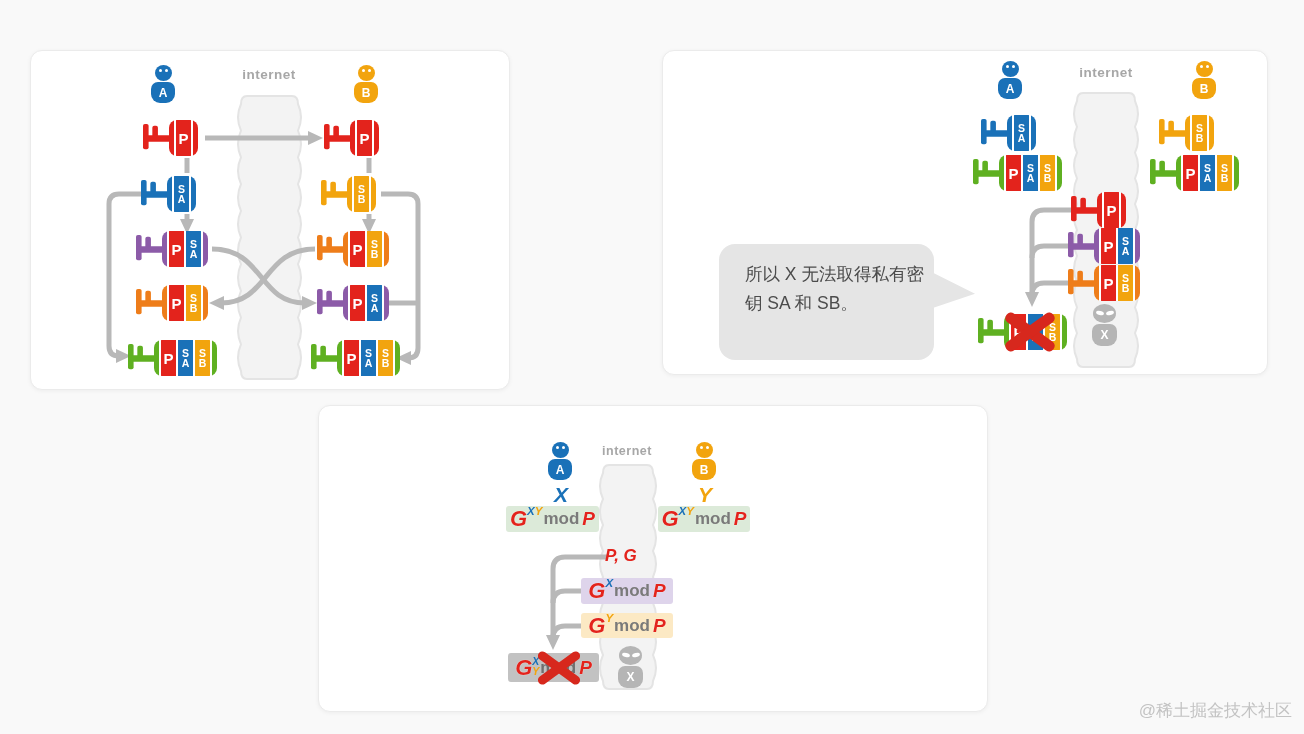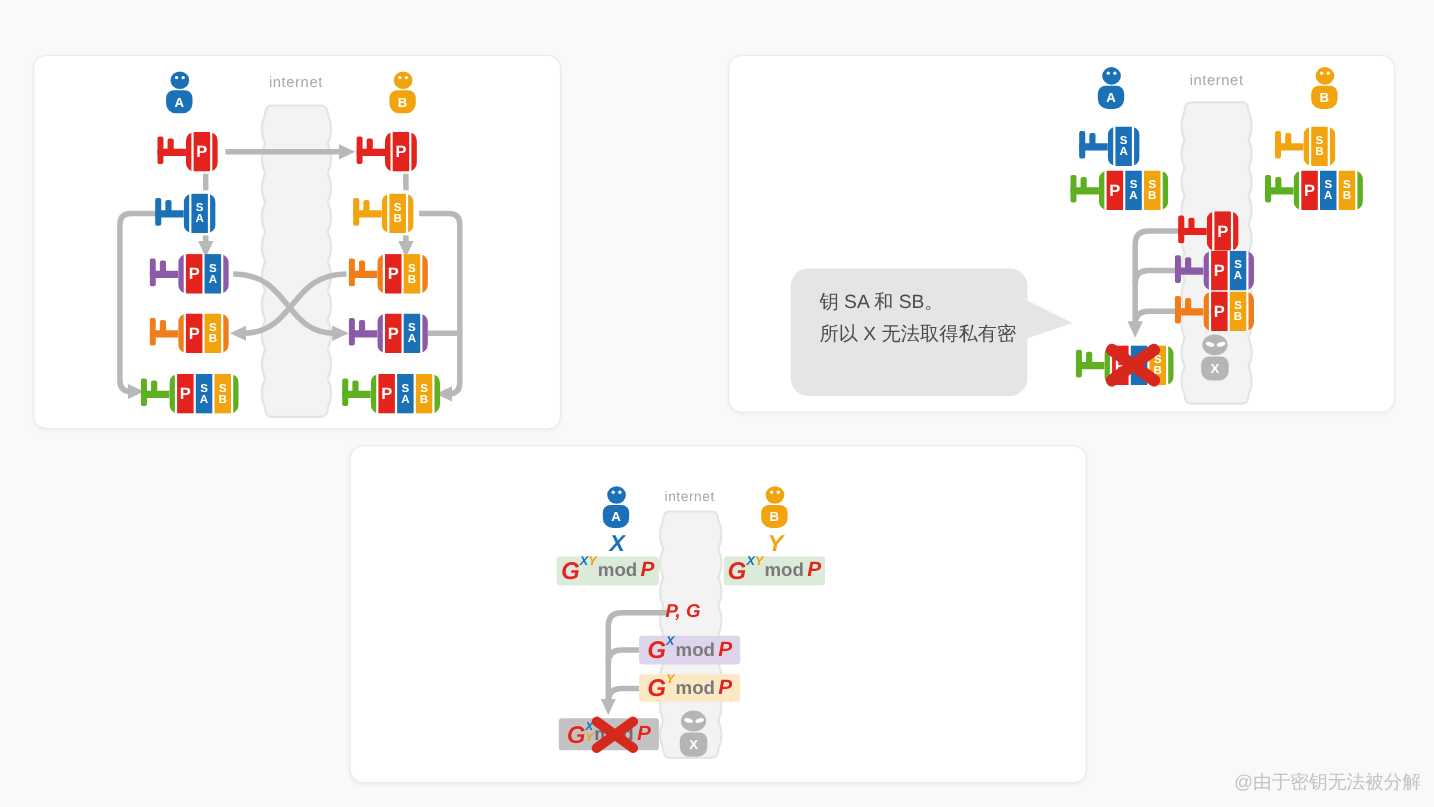--- a/index.html
+++ b/index.html
@@ -7,21 +7,21 @@
   body { background:#f9f9f9; font-family:"Liberation Sans", sans-serif; position:relative; }
 
   .panel { position:absolute; background:#fff; border:1px solid #ebebeb; border-radius:12px;
            box-shadow:0 1px 4px rgba(0,0,0,.05); }
   #p1 { left:30px;  top:50px;  width:480px; height:340px; }
   #p2 { left:662px; top:50px;  width:606px; height:325px; }
   #p3 { left:318px; top:405px; width:670px; height:307px; }
 
   .band { position:absolute; z-index:0; }
   .netlabel { position:absolute; z-index:2; width:100px; text-align:center; color:#a7a7a7;
-              font-weight:normal; font-size:13.5px; letter-spacing:.5px; }
+              font-weight:bold; font-size:13.5px; letter-spacing:.5px; }
   .arrows { position:absolute; left:0; top:0; z-index:1; }
 
   
   .person { position:absolute; display:flex; flex-direction:column; align-items:center; z-index:3; }
   .person .head { width:17px; height:16px; border-radius:50%; background:currentColor;
                   display:flex; justify-content:center; gap:3px; padding-top:4px; }
   .person .eye { width:3px; height:3px; border-radius:50%; background:#fff; }
   .person .pbody { margin-top:1px; width:24px; height:21px; border-radius:7px 7px 9px 9px;
                    background:currentColor; display:grid; place-items:center; }
   .person .pbody span { color:#fff; font-size:12px; font-weight:bold; }
@@ -501,22 +501,22 @@
     <span class="hhead">
         <i class="l"></i>
         <i class="r"></i>
       </span>
     <span class="hbody">
         <span>X</span>
       </span>
   </div>
 
   <div class="bubble">
+    <p>所以 X 无法取得私有密</p>
     <p>钥 SA 和 SB。</p>
-    <p>所以 X 无法取得私有密</p>
   </div>
   <div class="tail"></div>
 </div>
 
 <div class="panel" id="p3">
   <svg class="band" style="left:280px;top:57px" width="58" height="228">
     <path fill="#f3f3f3" stroke="#e4e4e4" stroke-width="2" d="M 10 2 L 48 2 Q 54 2 54 10 c 4 8.666666666666666 4 17.333333333333332 0 26 c 4 8.666666666666666 4 17.333333333333332 0 26 c 4 8.666666666666666 4 17.333333333333332 0 26 c 4 8.666666666666666 4 17.333333333333332 0 26 c 4 8.666666666666666 4 17.333333333333332 0 26 c 4 8.666666666666666 4 17.333333333333332 0 26 c 4 8.666666666666666 4 17.333333333333332 0 26 c 4 8.666666666666666 4 17.333333333333332 0 26 Q 54 226 48 226 L 10 226 Q 4 226 4 218 c -4 -8.666666666666666 -4 -17.333333333333332 0 -26 c -4 -8.666666666666666 -4 -17.333333333333332 0 -26 c -4 -8.666666666666666 -4 -17.333333333333332 0 -26 c -4 -8.666666666666666 -4 -17.333333333333332 0 -26 c -4 -8.666666666666666 -4 -17.333333333333332 0 -26 c -4 -8.666666666666666 -4 -17.333333333333332 0 -26 c -4 -8.666666666666666 -4 -17.333333333333332 0 -26 c -4 -8.666666666666666 -4 -17.333333333333332 0 -26 Q 4 2 10 2 Z"></path>
   </svg>
   <div class="netlabel" style="left:258px;top:38px;font-size:12.5px">internet</div>
 
@@ -608,13 +608,13 @@
     <span class="hhead">
         <i class="l"></i>
         <i class="r"></i>
       </span>
     <span class="hbody">
         <span>X</span>
       </span>
   </div>
 </div>
 
-<div class="watermark">@由于密钥无法被分解</div>
+<div class="watermark">@稀土掘金技术社区</div>
 
 </body></html>

